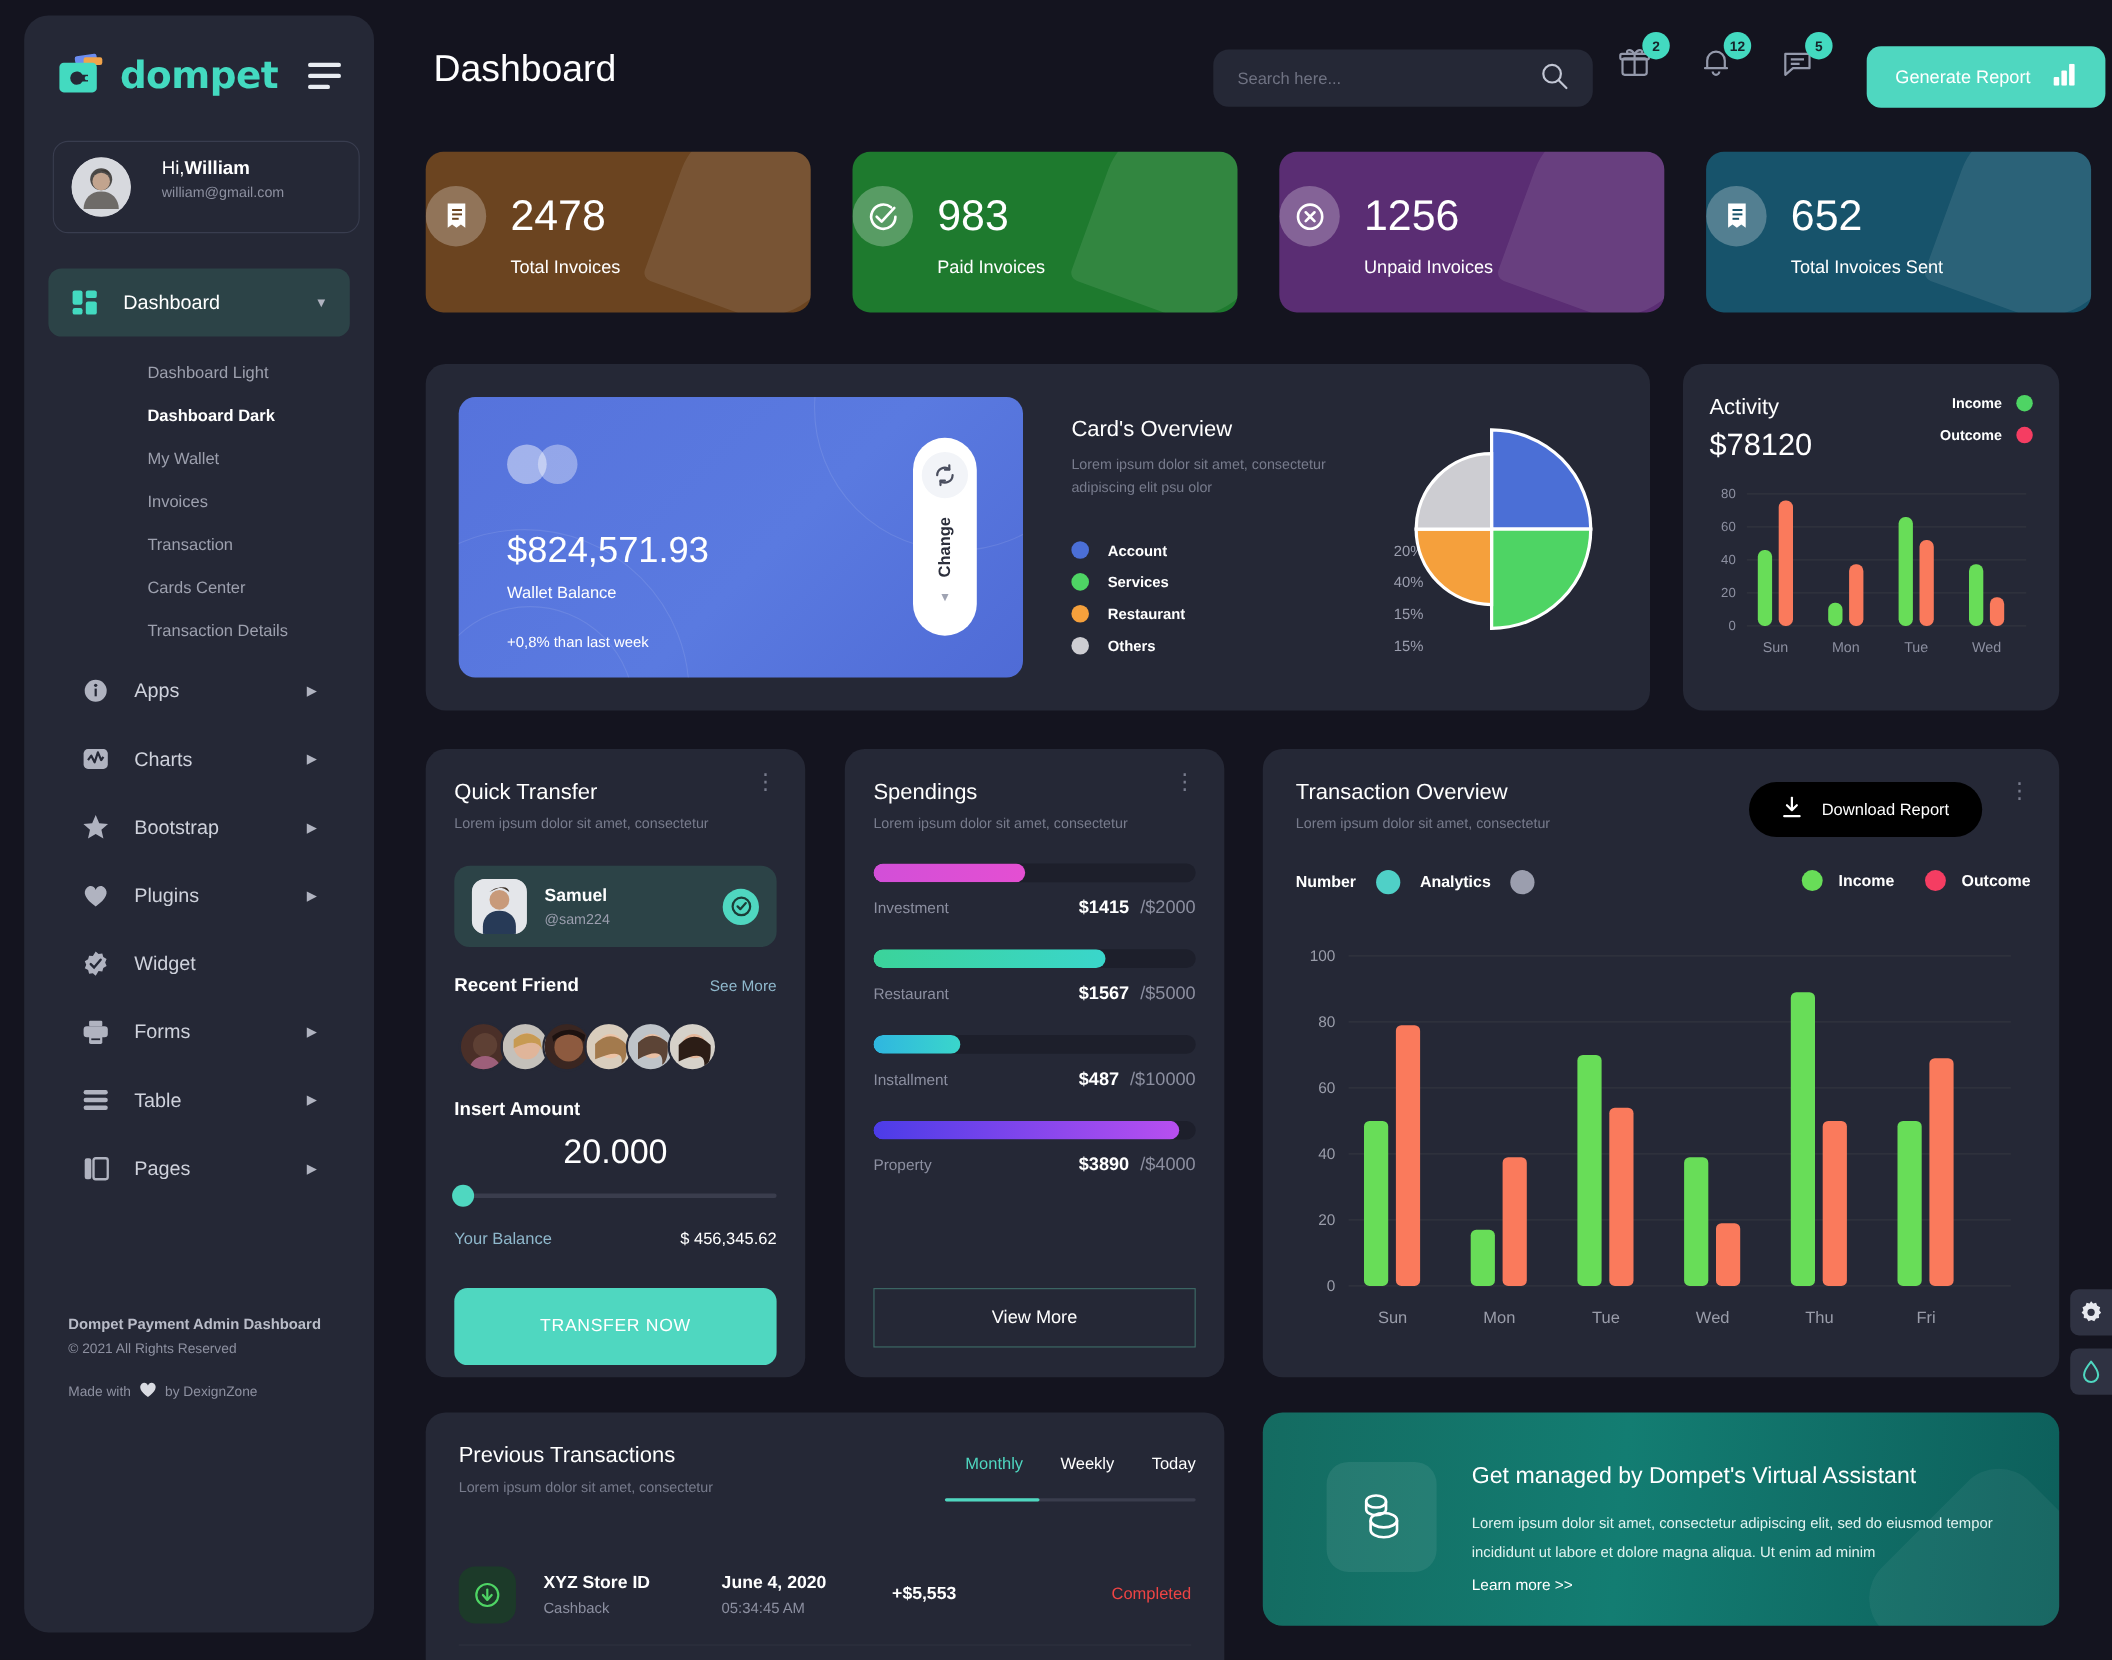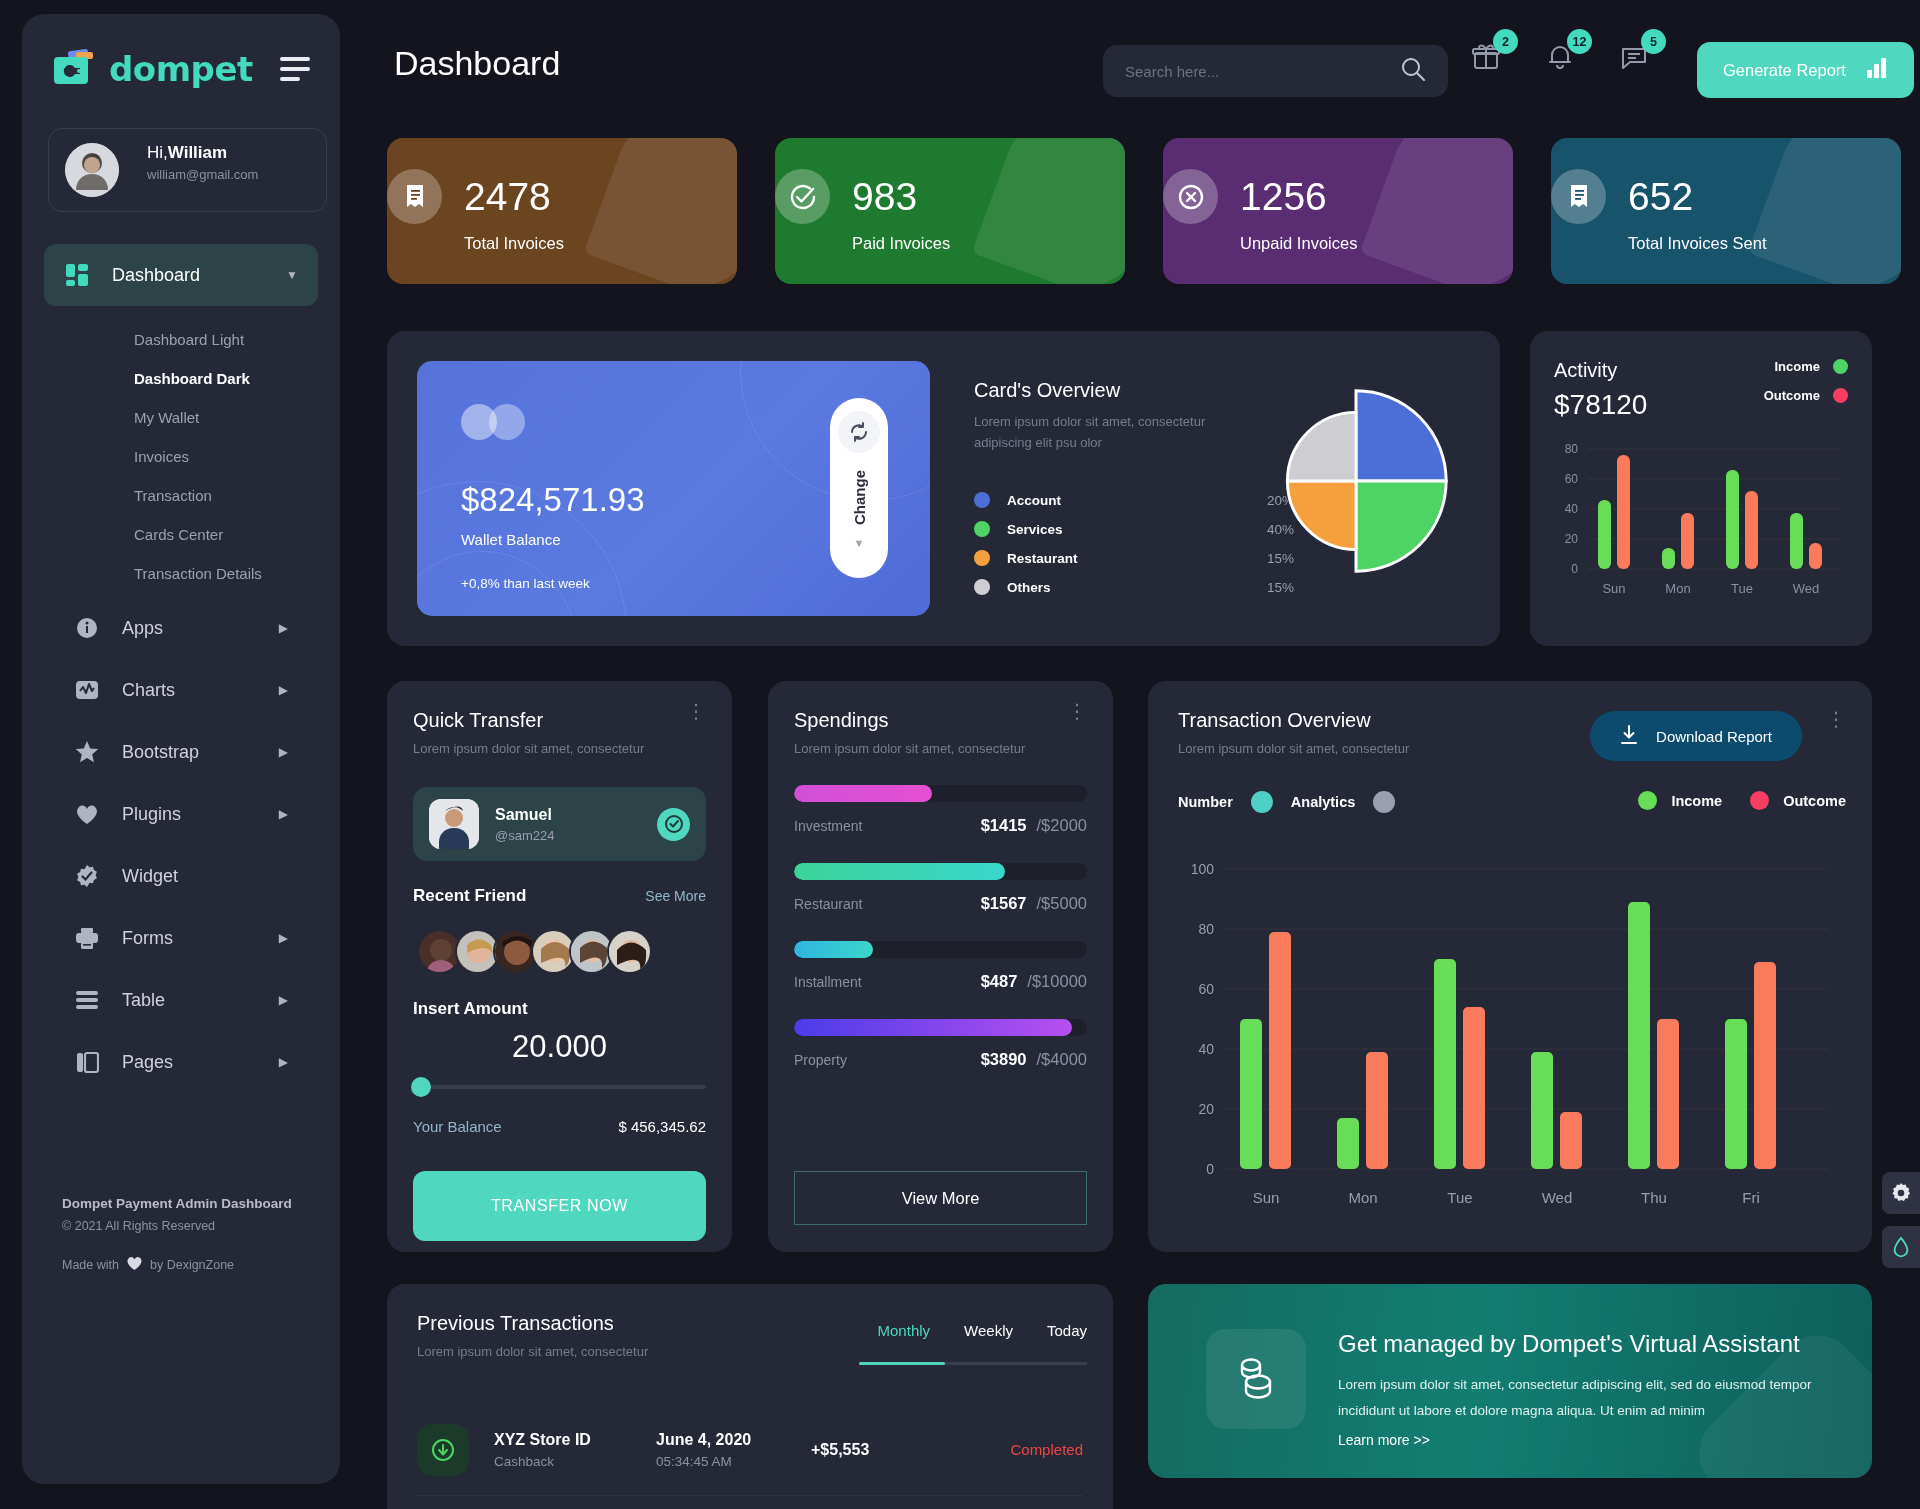--- a/index.html
+++ b/index.html
@@ -168,21 +168,21 @@
   .bar-fg{height:17px;border-radius:9px;}
   .sp-row{display:flex;align-items:baseline;margin-top:14px;}
   .sp-name{font-size:14px;color:#8c8fa0;}
   .sp-val{margin-left:auto;font-size:16.5px;font-weight:700;}
   .sp-max{font-size:16.5px;color:#8c8fa0;margin-left:10px;}
   .view-more{position:absolute;left:26px;top:490px;width:293px;height:54px;border:1px solid #3e6d68;
     border-radius:0;display:flex;align-items:center;justify-content:center;font-size:16.5px;cursor:pointer;}
 
   
   .to-panel{left:1148px;top:681px;width:724px;height:571px;}
-  .dl-btn{position:absolute;right:70px;top:30px;height:50px;background:#0c4a6e;border-radius:25px;
+  .dl-btn{position:absolute;right:70px;top:30px;height:50px;background:#000000;border-radius:25px;
     display:flex;align-items:center;gap:18px;padding:0 30px;font-size:15px;cursor:pointer;}
   .to-leg-left{position:absolute;left:30px;top:110px;display:flex;align-items:center;gap:18px;font-size:14.5px;font-weight:700;}
   .to-leg-left i{width:22px;height:22px;border-radius:50%;display:block;}
   .to-leg-right{position:absolute;right:26px;top:110px;display:flex;align-items:center;gap:14px;font-size:14.5px;font-weight:700;}
   .to-leg-right i{width:19px;height:19px;border-radius:50%;display:block;}
   .to-chart{position:absolute;left:20px;top:170px;width:684px;height:380px;}
 
   
   .pt-panel{left:387px;top:1284px;width:726px;height:260px;}
   .tabs{position:absolute;right:26px;top:38px;display:flex;gap:34px;font-size:15px;}
@@ -199,21 +199,21 @@
   .tx-amt{font-size:16px;font-weight:700;width:128px;}
   .tx-status{font-size:15px;margin-left:auto;}
 
   
   .va{left:1148px;top:1284px;width:724px;height:194px;border-radius:18px;position:absolute;overflow:hidden;
     background:linear-gradient(95deg,#146b61 0%,#137d72 45%,#0d5f5b 100%);}
   .va-deco{position:absolute;right:-40px;bottom:-70px;width:190px;height:190px;
     background:rgba(255,255,255,.05);border-radius:40px;transform:rotate(45deg);}
   .va-ico{position:absolute;left:58px;top:45px;width:100px;height:100px;border-radius:20px;
     background:rgba(255,255,255,.08);display:flex;align-items:center;justify-content:center;}
-  .va-title{position:absolute;left:190px;top:46px;font-size:24px;}
+  .va-title{position:absolute;left:190px;top:46px;font-size:21px;}
   .va-body{position:absolute;left:190px;top:88px;width:500px;font-size:13.5px;line-height:1.95;color:#dff2ef;}
   .va-link{position:absolute;left:190px;top:148px;font-size:14px;color:#fff;cursor:pointer;}
 
   
   .float{position:absolute;right:0;width:38px;height:42px;background:#25a592;
     display:flex;align-items:center;justify-content:center;border-radius:8px 0 0 8px;cursor:pointer;}
   .float.a{top:1172px;background:#2f3242;}
   .float.b{top:1226px;background:#2f3242;}
 </style>
 </head>

